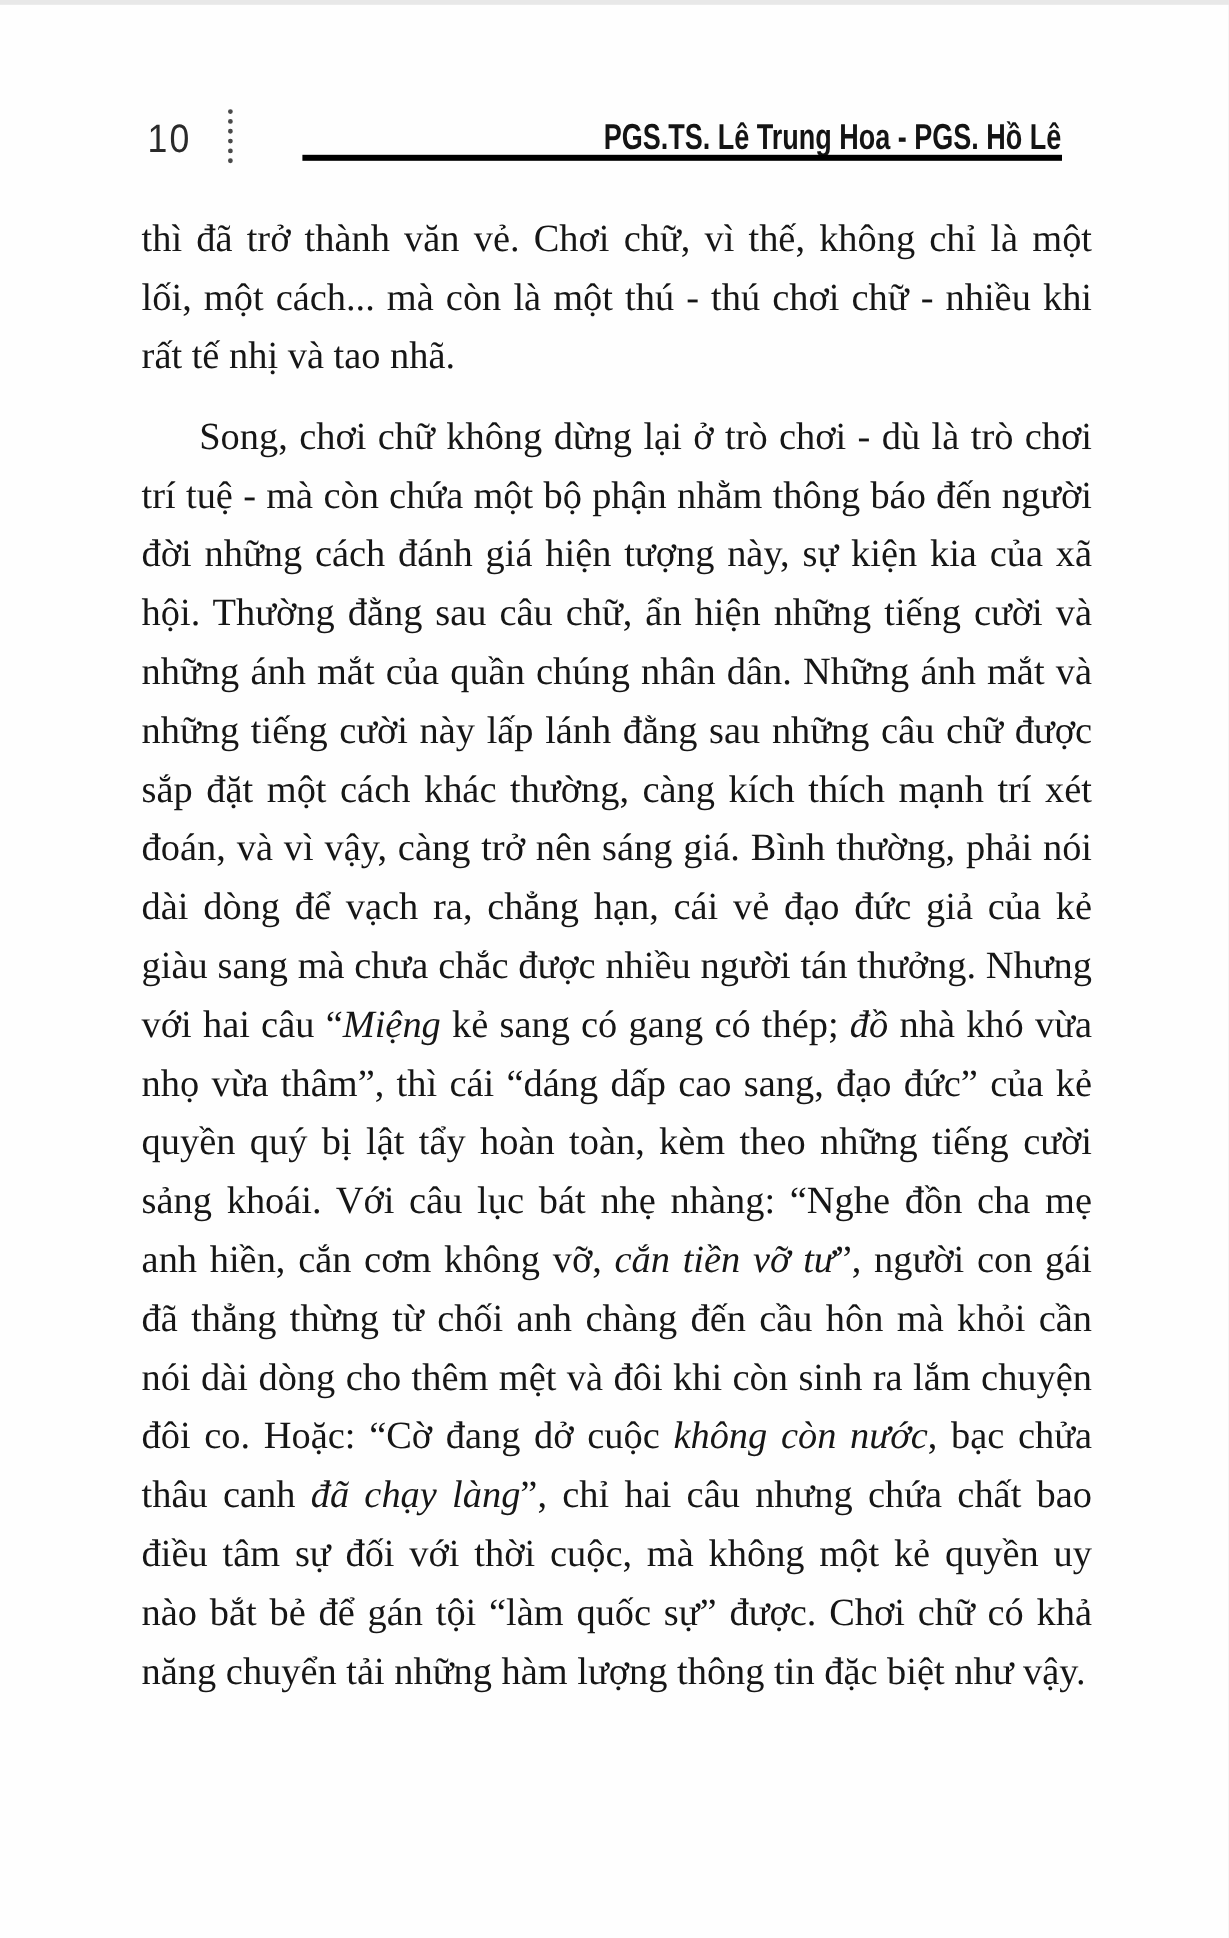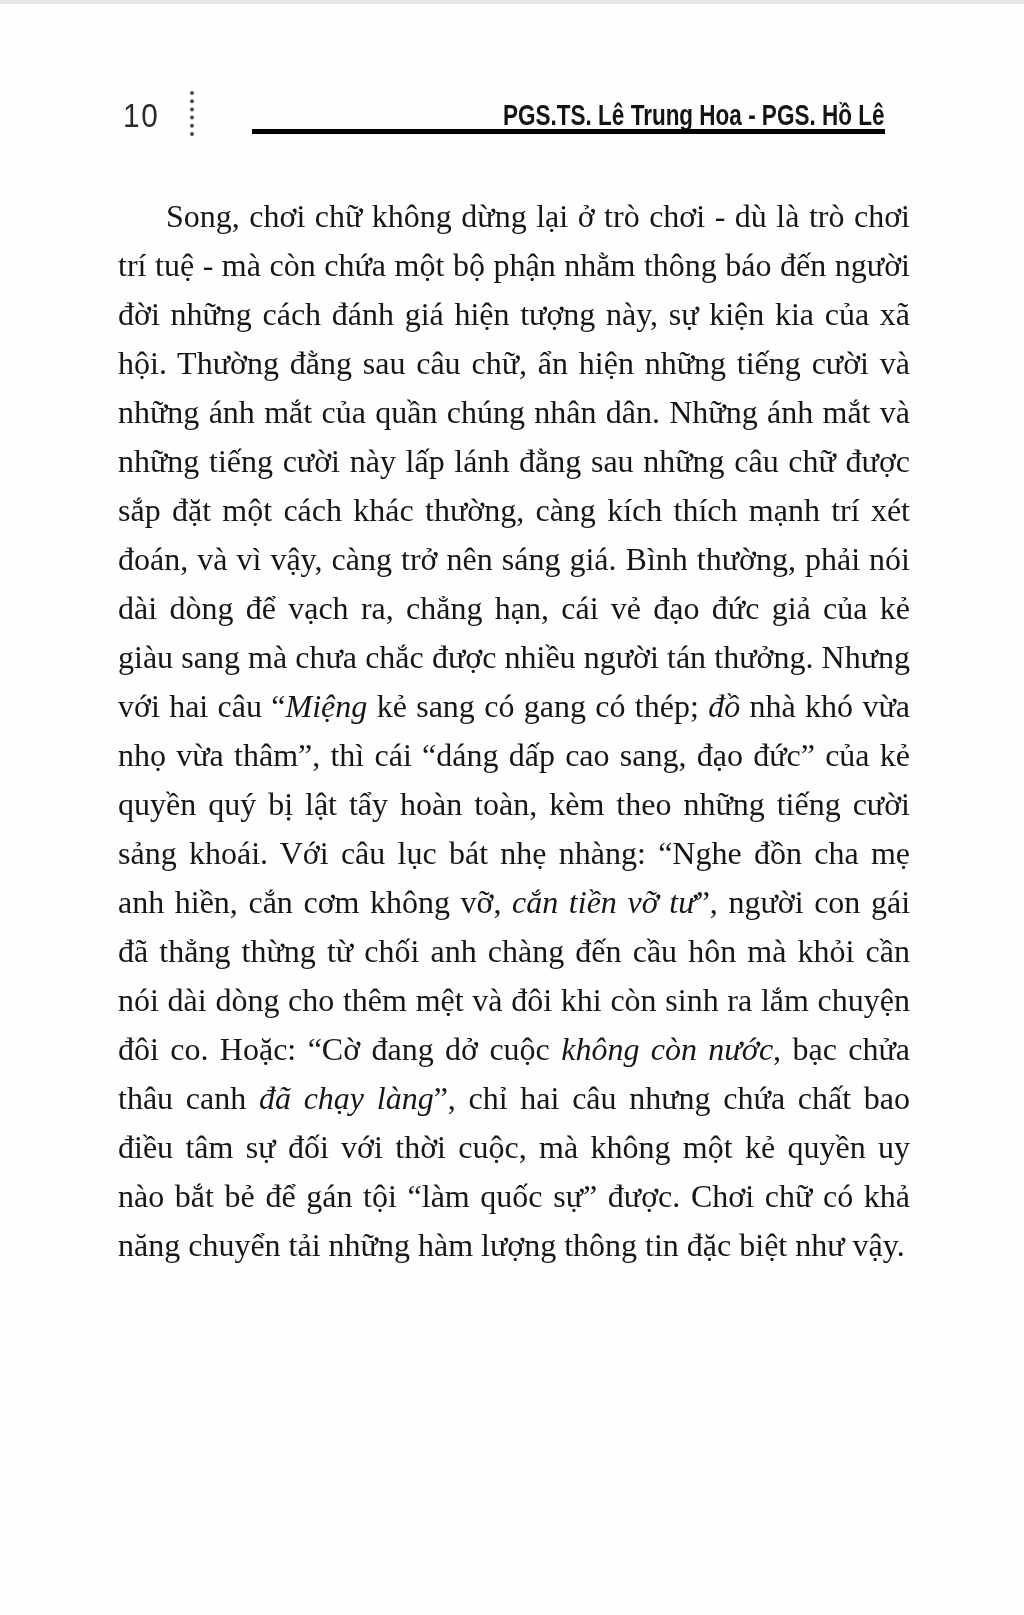--- a/index.html
+++ b/index.html
@@ -89,16 +89,17 @@
 
   <div class="page-number">10</div>
 
   <div class="dotted-sep"></div>
 
   <div class="running-head">PGS.TS. Lê Trung Hoa - PGS. Hồ Lê</div>
 
   <div class="header-rule"></div>
 
   <main class="body-text">
+      <p><span>thì đã trở thành văn vẻ. Chơi chữ, vì thế, không chỉ là một lối, một cách... mà còn là một thú - thú chơi chữ - nhiều khi rất tế nhị và tao nhã.</span></p>
       <p class="indent"><span>Song, chơi chữ không dừng lại ở trò chơi - dù là trò chơi trí tuệ - mà còn chứa một bộ phận nhằm thông báo đến người đời những cách đánh giá hiện tượng này, sự kiện kia của xã hội. Thường đằng sau câu chữ, ẩn hiện những tiếng cười và những ánh mắt của quần chúng nhân dân. Những ánh mắt và những tiếng cười này lấp lánh đằng sau những câu chữ được sắp đặt một cách khác thường, càng kích thích mạnh trí xét đoán, và vì vậy, càng trở nên sáng giá. Bình thường, phải nói dài dòng để vạch ra, chẳng hạn, cái vẻ đạo đức giả của kẻ giàu sang mà chưa chắc được nhiều người tán thưởng. Nhưng với hai câu “</span><em>Miệng</em><span> kẻ sang có gang có thép; </span><em>đồ</em><span> nhà khó vừa nhọ vừa thâm”, thì cái “dáng dấp cao sang, đạo đức” của kẻ quyền quý bị lật tẩy hoàn toàn, kèm theo những tiếng cười sảng khoái. Với câu lục bát nhẹ nhàng: “Nghe đồn cha mẹ anh hiền, cắn cơm không vỡ, </span><em>cắn tiền vỡ tư</em><span>”, người con gái đã thẳng thừng từ chối anh chàng đến cầu hôn mà khỏi cần nói dài dòng cho thêm mệt và đôi khi còn sinh ra lắm chuyện đôi co. Hoặc: “Cờ đang dở cuộc </span><em>không còn nước</em><span>, bạc chửa thâu canh </span><em>đã chạy làng</em><span>”, chỉ hai câu nhưng chứa chất bao điều tâm sự đối với thời cuộc, mà không một kẻ quyền uy nào bắt bẻ để gán tội “làm quốc sự” được. Chơi chữ có khả năng chuyển tải những hàm lượng thông tin đặc biệt như vậy.</span></p>
     </main>
 
 </div>
 
 </body></html>

